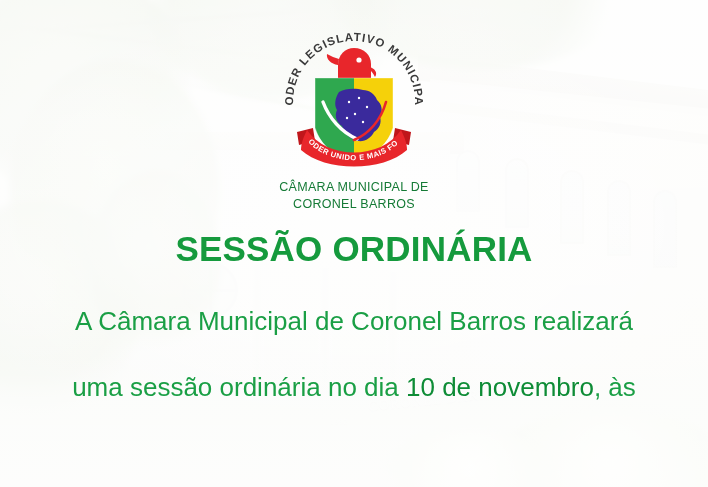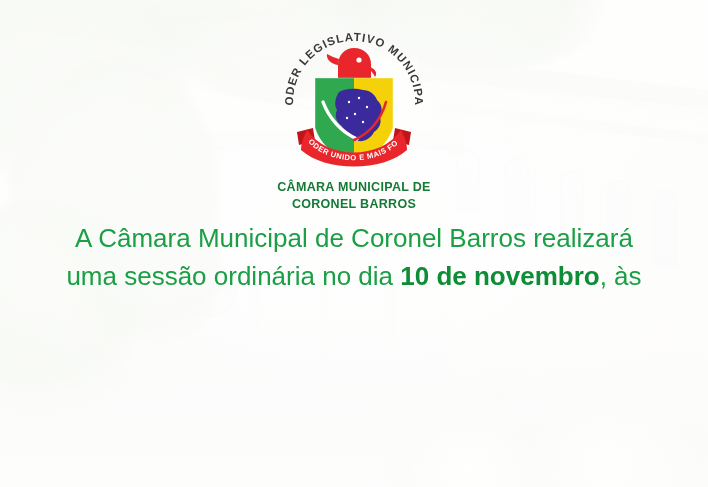--- a/index.html
+++ b/index.html
@@ -180,21 +180,21 @@
     position: absolute; inset: 0;
     display: flex; flex-direction: column; align-items: center;
     text-align: center;
   }
 
   
   .crest { margin-top: 10px; width: 150px; height: 165px; }
 
   .org-line {
     font-size: 12.5px;
-    font-weight: bold;
+    font-weight: normal;
     color: #157a36;
     letter-spacing: .3px;
     line-height: 17px;
   }
   .org-block { margin-top: 4px; }
 
   .headline {
     margin-top: 17px;
     font-size: 35px;
     font-weight: bold;
@@ -202,22 +202,23 @@
     letter-spacing: .2px;
     line-height: 38px;
   }
 
   .body-lines { margin-top: 6px; }
   .body-line {
     font-size: 26px;
     color: #1a9f45;
     line-height: 38px;
     white-space: nowrap;
-  }
-  .body-line b { font-weight: bold; color: #0e8c36; }
+    margin-top: 28px;
+  }
+  .body-line b { font-weight: normal; color: #0e8c36; }
 </style>
 </head>
 <body>
 
 <div id="poster">
 
   <div class="bg-layer bg-sky">
     <div class="bg-roof-right"></div>
     <div class="bg-building-right"></div>
     <div class="bg-eave-right"></div>
@@ -311,20 +312,21 @@
           </textPath>
         </text>
       </g>
     </svg>
 
     <div class="org-block">
       <div class="org-line">CÂMARA MUNICIPAL DE</div>
       <div class="org-line">CORONEL BARROS</div>
     </div>
 
+    <div class="headline">SESSÃO ORDINÁRIA</div>
 
     <div class="body-lines">
       <div class="body-line">A Câmara Municipal de Coronel Barros realizará</div>
       <div class="body-line">
         <span>uma sessão ordinária no dia </span><b>10 de novembro</b><span>, às</span>
       </div>
     </div>
 
   </div>
 </div>

